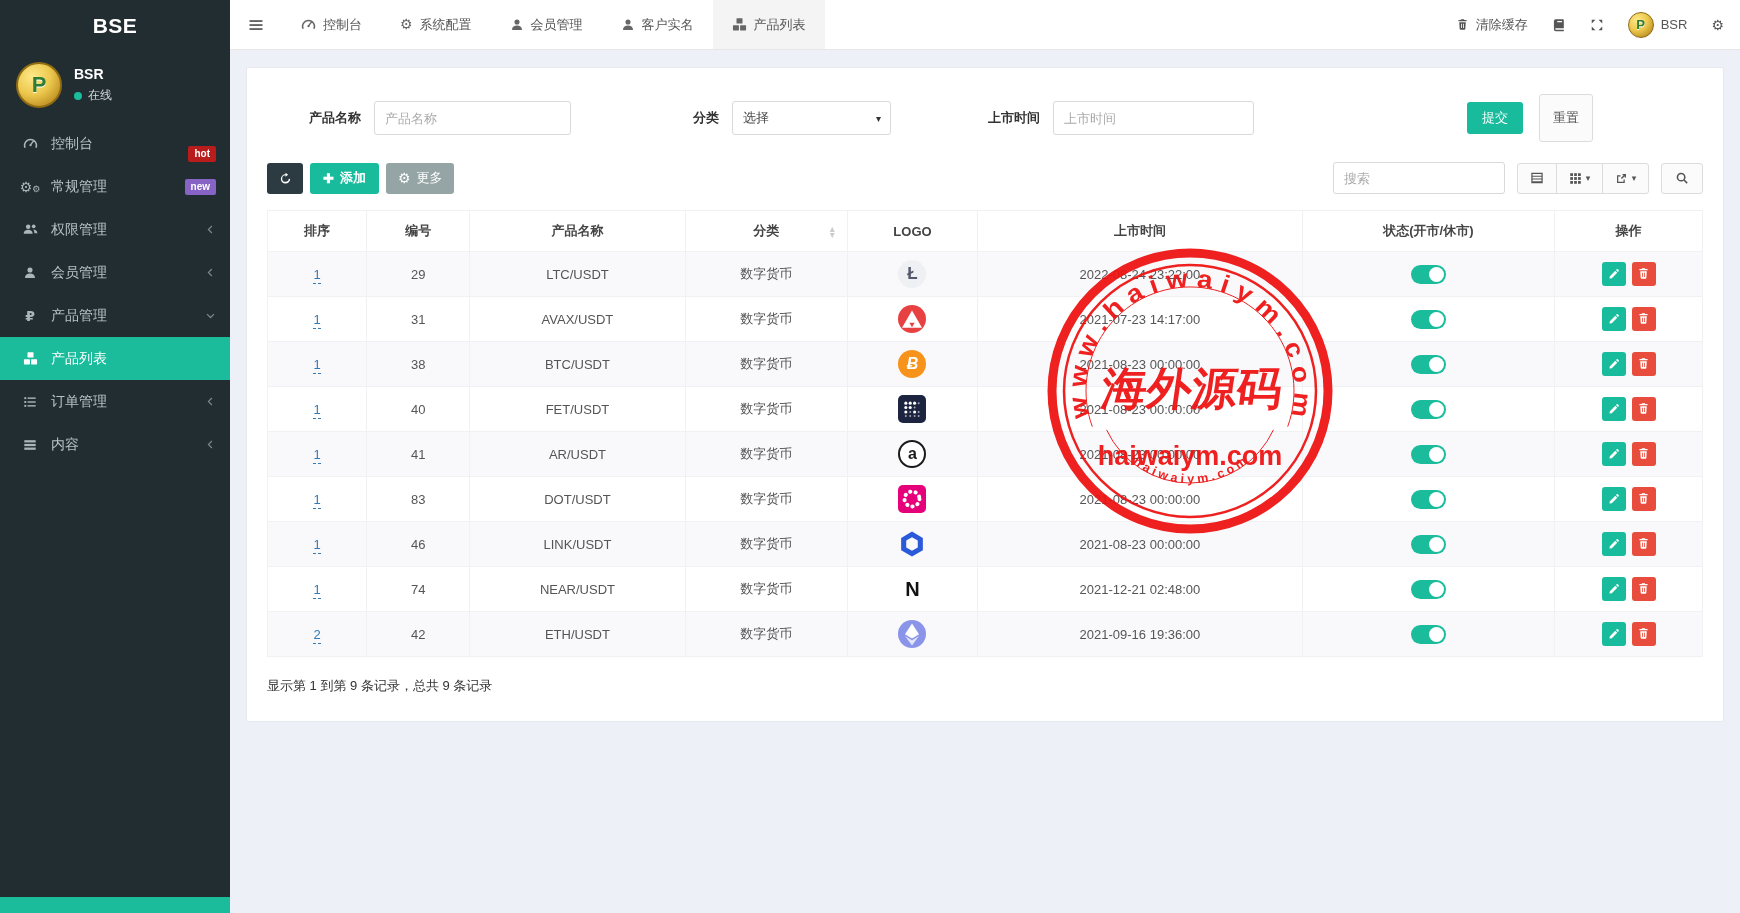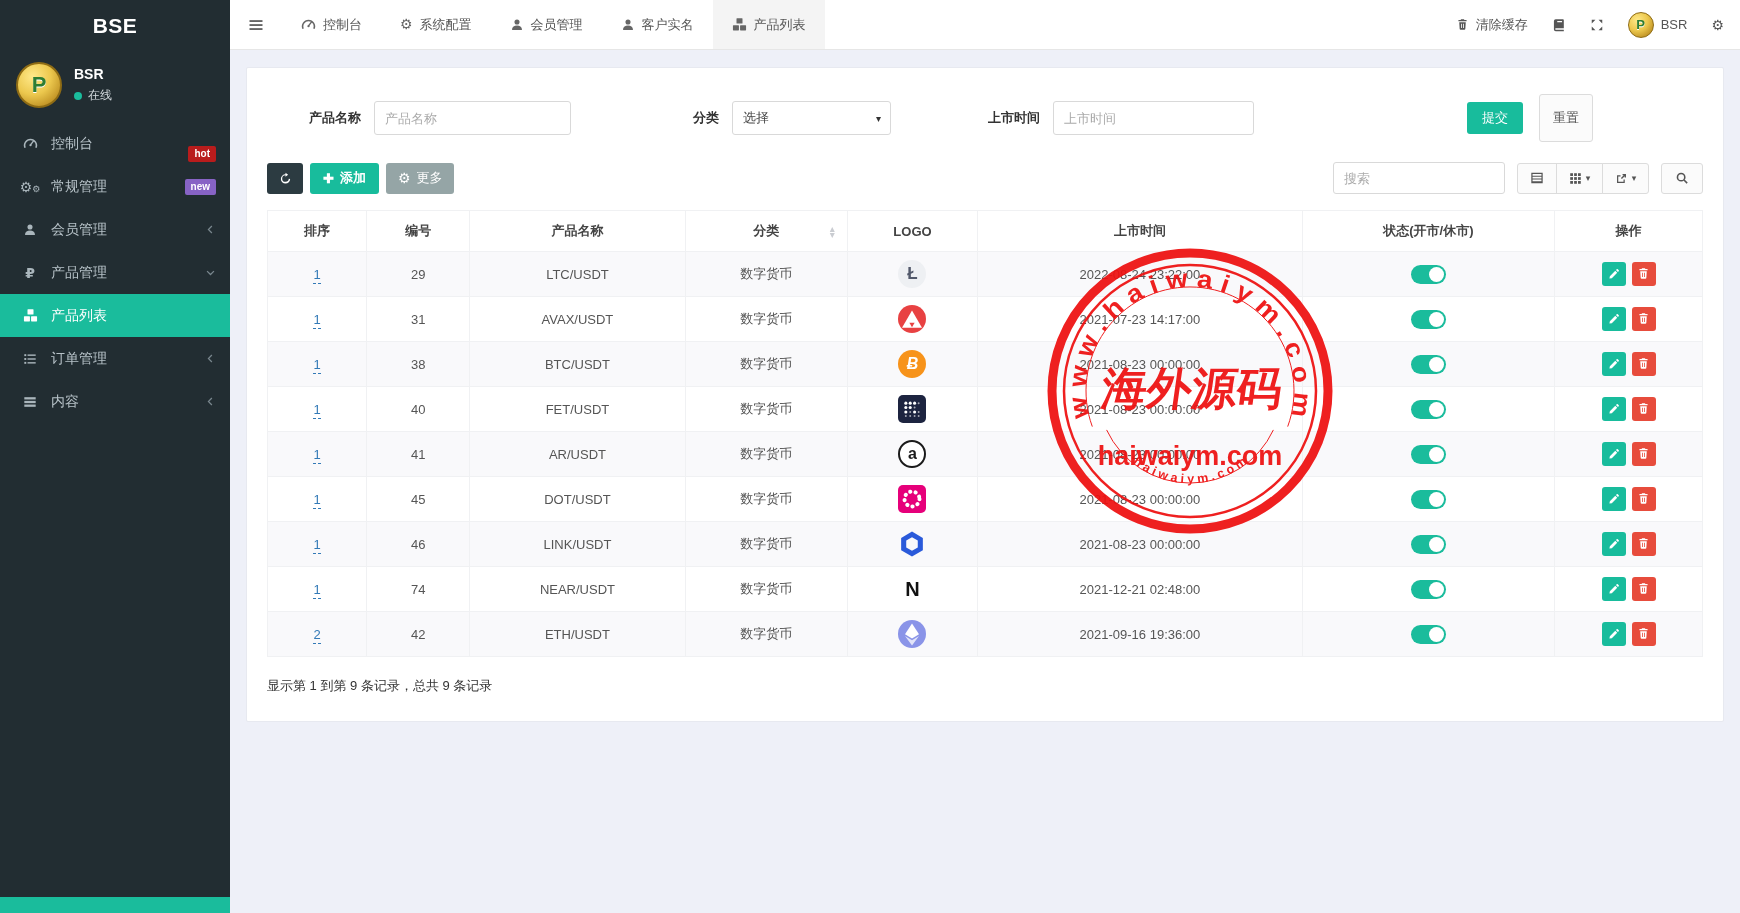--- a/index.html
+++ b/index.html
@@ -148,20 +148,36 @@
       </div>
       <div class="side-item">
         <span class="ico">
           <span class="charico">⚙<span style="font-size:9px;">⚙</span></span>
         </span>
         <span>常规管理</span>
         <span class="badge" style="background: rgb(135, 99, 197);">new</span>
       </div>
       <div class="side-item">
         <span class="ico">
+          <svg viewBox="0 0 16 16" width="15" height="15" fill="currentColor">
+            <circle cx="5.5" cy="5" r="2.4"></circle>
+            <path d="M5.5 8.2c-2.6 0-4.7 1.5-4.7 3.4v.9h9.4v-.9c0-1.9-2.1-3.4-4.7-3.4z"></path>
+            <circle cx="11.4" cy="4.6" r="2"></circle>
+            <path d="M11 7.9c2.2.1 4.2 1.4 4.2 3.2v.9h-3.1v-.9c0-1.2-.5-2.3-1.1-3.2z"></path>
+          </svg>
+        </span>
+        <span>权限管理</span>
+        <span class="chev">
+          <svg viewBox="0 0 16 16" width="11" height="11" fill="none" stroke="currentColor" stroke-width="1.8">
+            <path d="M10 3 5 8l5 5"></path>
+          </svg>
+        </span>
+      </div>
+      <div class="side-item">
+        <span class="ico">
           <svg viewBox="0 0 16 16" width="14" height="14" fill="currentColor">
             <circle cx="8" cy="4.6" r="2.9"></circle>
             <path d="M8 8.6c-3.1 0-5.6 1.8-5.6 4v1h11.2v-1c0-2.2-2.5-4-5.6-4z"></path>
           </svg>
         </span>
         <span>会员管理</span>
         <span class="chev">
           <svg viewBox="0 0 16 16" width="11" height="11" fill="none" stroke="currentColor" stroke-width="1.8">
             <path d="M10 3 5 8l5 5"></path>
           </svg>
@@ -536,21 +552,21 @@
                     <path d="m2.5 10.9 7.2-7.2 2.6 2.6-7.2 7.2-3.2.6.6-3.2zM10.6 2.8l1.1-1.1a1 1 0 0 1 1.4 0l1.2 1.2a1 1 0 0 1 0 1.4l-1.1 1.1-2.6-2.6z"></path>
                   </svg>
                 </button><button class="act-btn act-del">
                   <svg viewBox="0 0 16 16" width="13" height="13" fill="currentColor">
                     <path d="M6.2 1.6h3.6l.5 1H13V4H3V2.6h2.7l.5-1zM4 5.2h8l-.5 8.1a1.2 1.2 0 0 1-1.2 1.1H5.7a1.2 1.2 0 0 1-1.2-1.1L4 5.2zm2.3 1.9v5.3h1V7.1h-1zm2.4 0v5.3h1V7.1h-1z"></path>
                   </svg>
                 </button></td>
             </tr>
             <tr>
               <td><a class="sort-link">1</a></td>
-              <td>45</td>
+              <td>83</td>
               <td>DOT/USDT</td>
               <td>数字货币</td>
               <td><span class="logo square" style="background: rgb(230, 0, 122); color: rgb(255, 255, 255);">
                   <svg viewBox="0 0 16 16" width="26" height="26">
                     <circle cx="8" cy="8" r="4.6" fill="none" stroke="#fff" stroke-width="2.5" stroke-dasharray="0.1 3.3" stroke-linecap="round"></circle>
                   </svg>
                 </span></td>
               <td>2021-08-23 00:00:00</td>
               <td><span class="switch"></span></td>
               <td><button class="act-btn act-edit">

